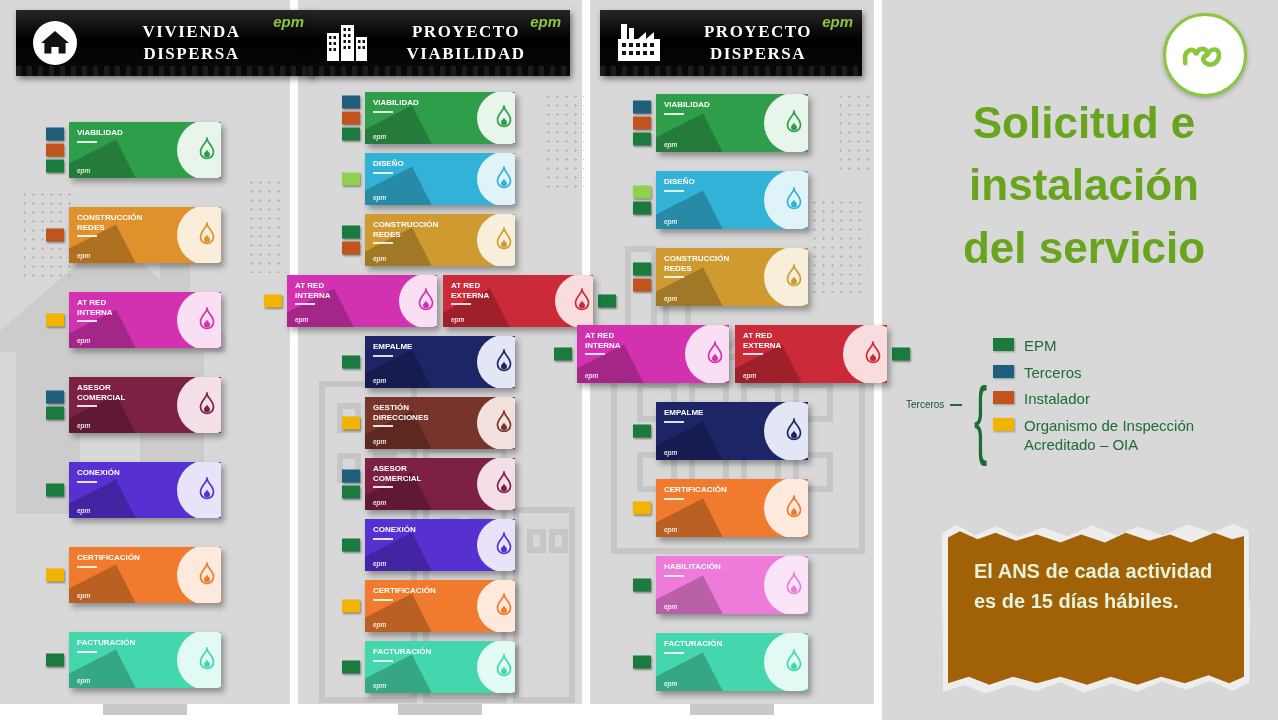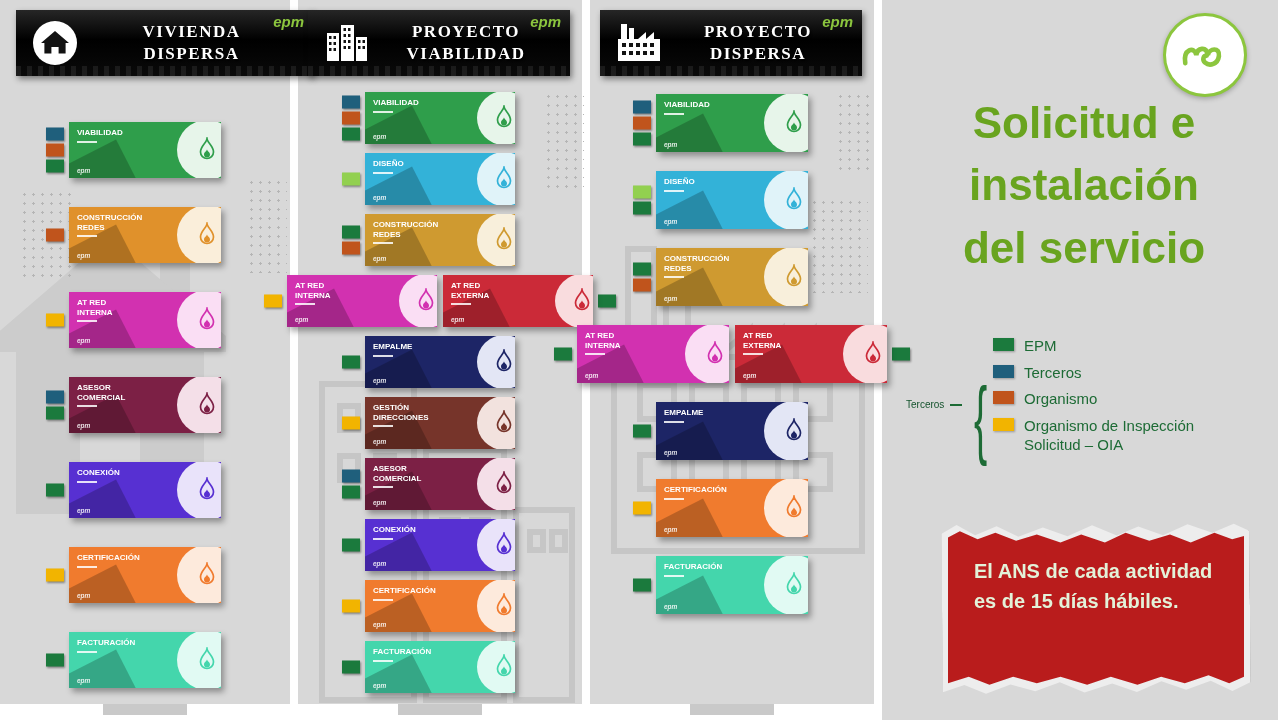--- a/index.html
+++ b/index.html
@@ -67,21 +67,21 @@
   .legend-label{font-size:15px;color:#1d6b35;line-height:1.3;}
   .terceros{position:absolute;left:906px;top:399px;font-size:10px;color:#14532d;display:flex;align-items:center;z-index:2;}
   .terceros-line{width:12px;height:2px;background:#1d6b35;margin-left:6px;}
   .brace{position:absolute;left:974px;top:374px;font-size:88px;line-height:1;color:#1d6b35;
     transform:scaleX(.45);transform-origin:left center;z-index:2;}
 
   
   .note-backing{position:absolute;left:942px;top:520px;width:308px;height:176px;background:#ededed;
     box-shadow:4px 6px 9px rgba(0,0,0,.35);transform:rotate(-.6deg);z-index:2;
     clip-path:polygon(0% 7%,5% 2%,11% 8%,18% 3%,25% 9%,33% 4%,41% 9%,49% 3%,57% 9%,64% 4%,72% 9%,80% 3%,88% 8%,95% 3%,100% 7%,100% 93%,94% 98%,87% 92%,79% 97%,71% 92%,63% 98%,55% 93%,46% 98%,38% 92%,30% 97%,22% 93%,14% 98%,7% 93%,0% 97%);}
-  .note{position:absolute;left:948px;top:528px;width:296px;height:160px;background:#b91c1c;z-index:3;
+  .note{position:absolute;left:948px;top:528px;width:296px;height:160px;background:#a16207;z-index:3;
     clip-path:polygon(0% 6%,4% 2%,10% 7%,16% 3%,23% 8%,30% 4%,38% 9%,45% 4%,53% 9%,60% 3%,68% 8%,75% 4%,82% 9%,90% 3%,96% 7%,100% 5%,100% 93%,95% 97%,88% 92%,80% 97%,72% 93%,64% 98%,55% 93%,47% 98%,38% 93%,30% 97%,22% 93%,14% 98%,7% 93%,0% 97%);}
   .note-text{padding:28px 26px 0;color:#e3f2d9;font-size:20px;font-weight:bold;line-height:1.5;}
 </style>
 </head>
 <body>
 
 <div class="stage">
 
   <div class="panel-bg" id="bg1"></div>
   <div class="panel-bg" id="bg2"></div>
@@ -674,20 +674,38 @@
             <div class="card-label">CERTIFICACIÓN<span class="ul"></span></div>
             <div class="card-epm">epm</div>
           </div>
         </div>
       </div>
       <div class="prow">
         <div class="cunit">
           <div class="indicators left">
             <span class="ind" style="background:#1b7a3d"></span>
           </div>
+          <div class="card" style="background:#ee7bd9">
+            <div class="flame-circle" style="background:#fce4f8;color:#ee7bd9">
+              <svg viewBox="0 0 24 28" width="24" height="28">
+                <path d="M12 1.5 C13 6 5.5 9.5 5.5 16 a6.5 6.5 0 0 0 13 0 C18.5 9.5 11 6 12 1.5 Z" fill="none" stroke="currentColor" stroke-width="1.7"></path>
+                <path d="M12 12.5 c.6 2.4-3 3.4-3 6a3 3 0 0 0 6 0 c0-2.6-3.6-3.6-3-6z" fill="currentColor"></path>
+              </svg>
+            </div>
+            <div class="corner"></div>
+            <div class="card-label">HABILITACIÓN<span class="ul"></span></div>
+            <div class="card-epm">epm</div>
+          </div>
+        </div>
+      </div>
+      <div class="prow">
+        <div class="cunit">
+          <div class="indicators left">
+            <span class="ind" style="background:#1b7a3d"></span>
+          </div>
           <div class="card" style="background:#44d6ac">
             <div class="flame-circle" style="background:#e1faf3;color:#44d6ac">
               <svg viewBox="0 0 24 28" width="24" height="28">
                 <path d="M12 1.5 C13 6 5.5 9.5 5.5 16 a6.5 6.5 0 0 0 13 0 C18.5 9.5 11 6 12 1.5 Z" fill="none" stroke="currentColor" stroke-width="1.7"></path>
                 <path d="M12 12.5 c.6 2.4-3 3.4-3 6a3 3 0 0 0 6 0 c0-2.6-3.6-3.6-3-6z" fill="currentColor"></path>
               </svg>
             </div>
             <div class="corner"></div>
             <div class="card-label">FACTURACIÓN<span class="ul"></span></div>
             <div class="card-epm">epm</div>
@@ -709,25 +727,25 @@
         <div class="legend-item">
           <span class="legend-swatch" style="background:#1b7a3d"></span>
           <span class="legend-label">EPM</span>
         </div>
         <div class="legend-item">
           <span class="legend-swatch" style="background:#1f5f7c"></span>
           <span class="legend-label">Terceros</span>
         </div>
         <div class="legend-item">
           <span class="legend-swatch" style="background:#c0541c"></span>
-          <span class="legend-label">Organismo</span>
+          <span class="legend-label">Instalador</span>
         </div>
         <div class="legend-item">
           <span class="legend-swatch" style="background:#f2b400"></span>
-          <span class="legend-label">Organismo de Inspección Solicitud – OIA</span>
+          <span class="legend-label">Organismo de Inspección Acreditado – OIA</span>
         </div>
       </div>
   </div>
   <div class="terceros">
     <span>Terceros</span>
     <span class="terceros-line"></span>
   </div>
   <div class="brace">{</div>
 
   <div class="note-backing"></div>

